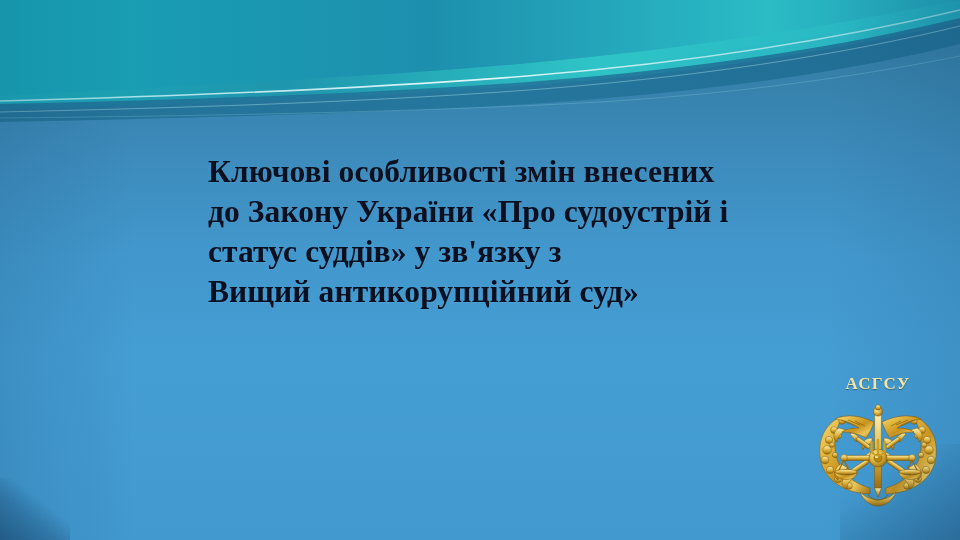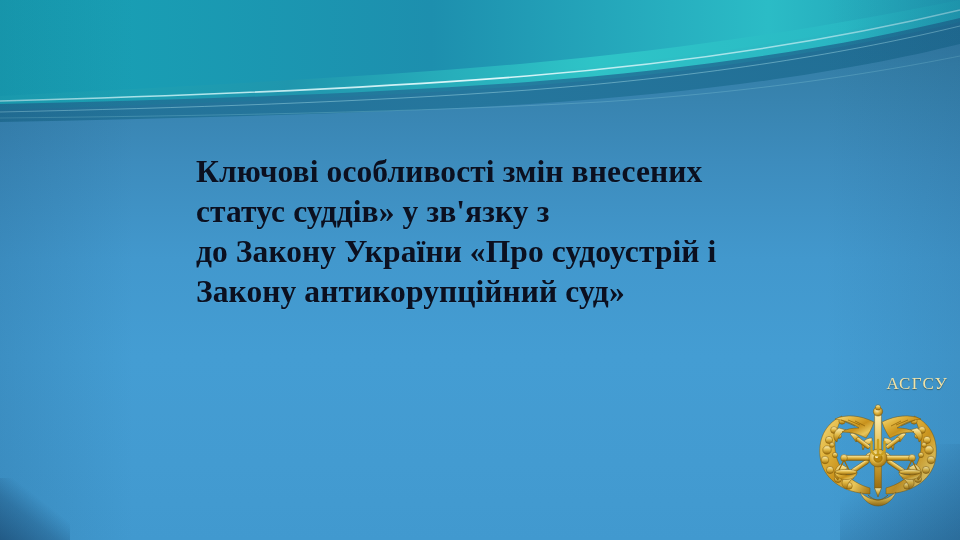--- a/index.html
+++ b/index.html
@@ -75,40 +75,40 @@
   }
   .title-line {
     font-family:"Liberation Serif", serif;
     font-weight:bold;
     font-size:31.5px;
     line-height:40px;
     color:#0b1020;
     letter-spacing:.1px;
     white-space:nowrap;
     text-shadow:0 1px 0 rgba(255,255,255,.05);
+    margin-left:12px;
   }
 
   
   .logo {
     position:absolute;
     right:12px;
     bottom:6px;
     width:140px;
     height:160px;
     text-align:center;
   }
   .logo-text {
     font-family:"Liberation Serif", serif;
-    font-weight:normal;
+    font-weight:bold;
     font-size:17px;
     line-height:20px;
     color:#f2e3a8;
     letter-spacing:1.2px;
     text-shadow:0 1px 1px rgba(40,30,0,.45);
-    text-align:right;
   }
   .logo-mark {
     margin-top:4px;
     width:140px;
     height:112px;
   }
   .logo-mark svg { display:block; width:140px; height:112px; }
 </style>
 </head>
 <body>
@@ -176,23 +176,23 @@
                C 180,104 365,98 528,86
                C 712,72 852,48 960,22
                L960,140 H0 Z" fill="#2f6f98" opacity=".0"></path>
     </svg>
   </div>
 
   <div class="slide-shade"></div>
 
   <div class="title-block">
     <div class="title-line">Ключові особливості змін внесених</div>
+    <div class="title-line">до Закону України «Про судоустрій і</div>
     <div class="title-line">статус суддів» у зв'язку з</div>
-    <div class="title-line">до Закону України «Про судоустрій і</div>
-    <div class="title-line">Закону антикорупційний суд»</div>
+    <div class="title-line">Вищий антикорупційний суд»</div>
   </div>
 
   <div class="logo">
     <div class="logo-text">АСГСУ</div>
 
     <div class="logo-mark">
       <svg viewBox="0 0 140 112" aria-hidden="true">
         <defs>
           <linearGradient id="gold" x1="0" y1="0" x2="1" y2="1">
             <stop offset="0" stop-color="#f6e08a"></stop>

